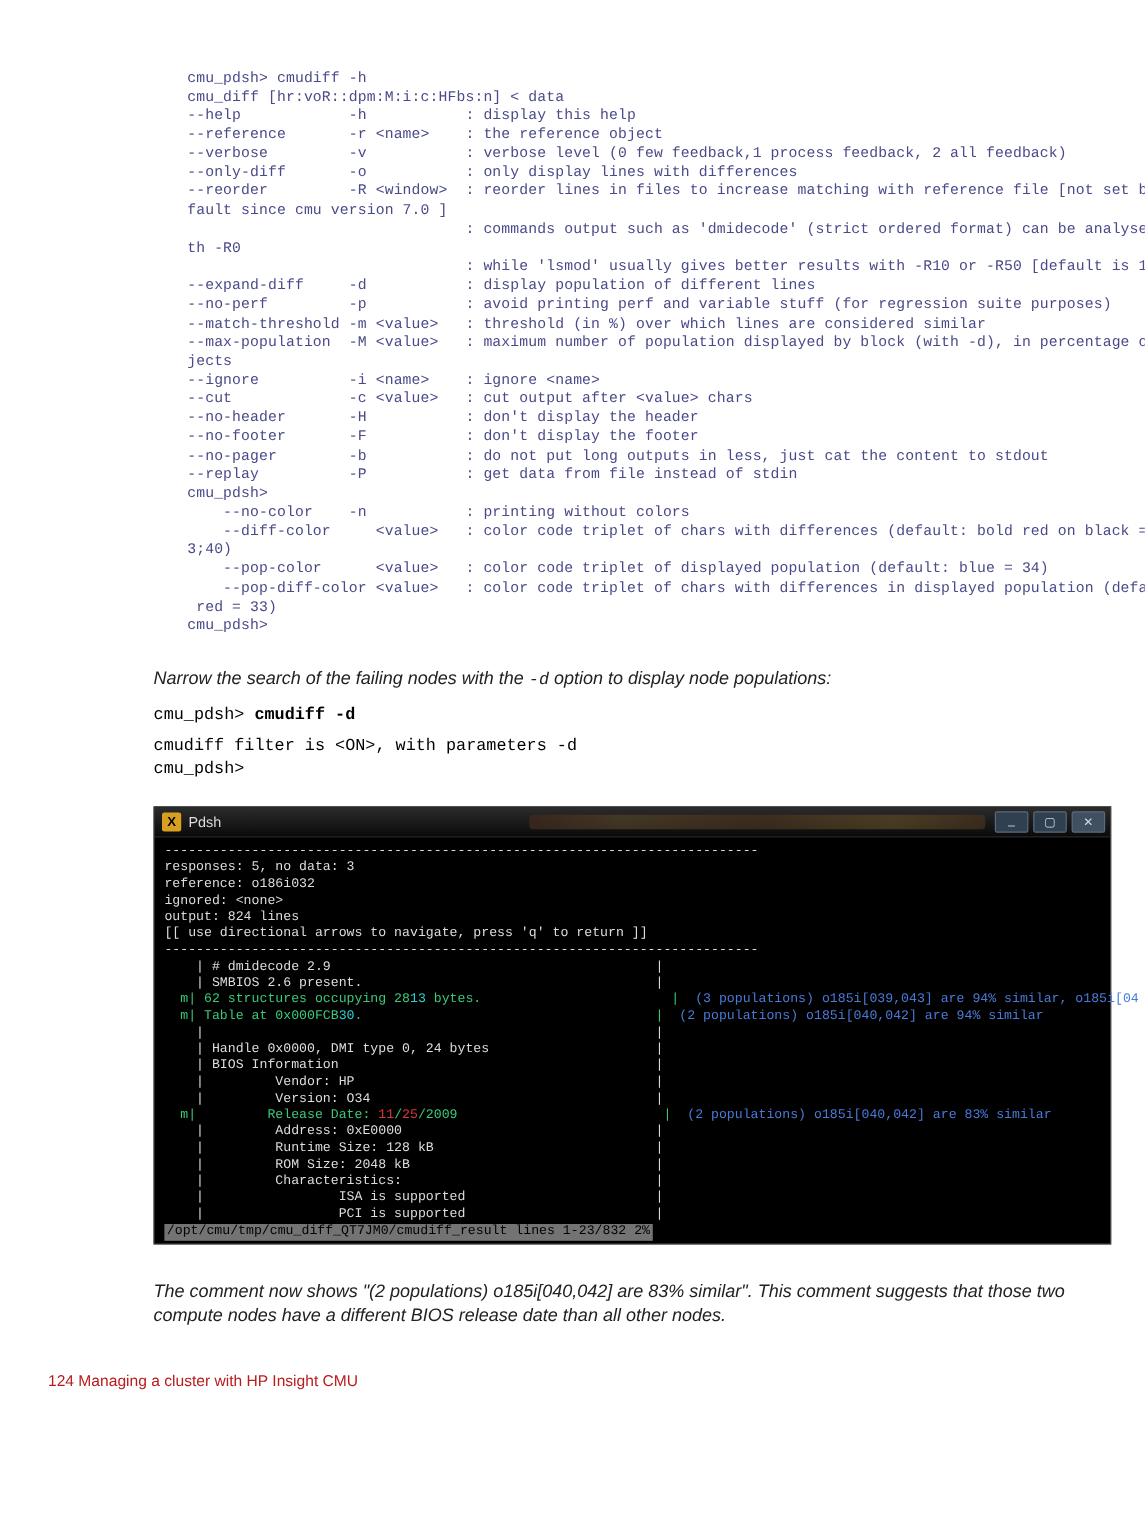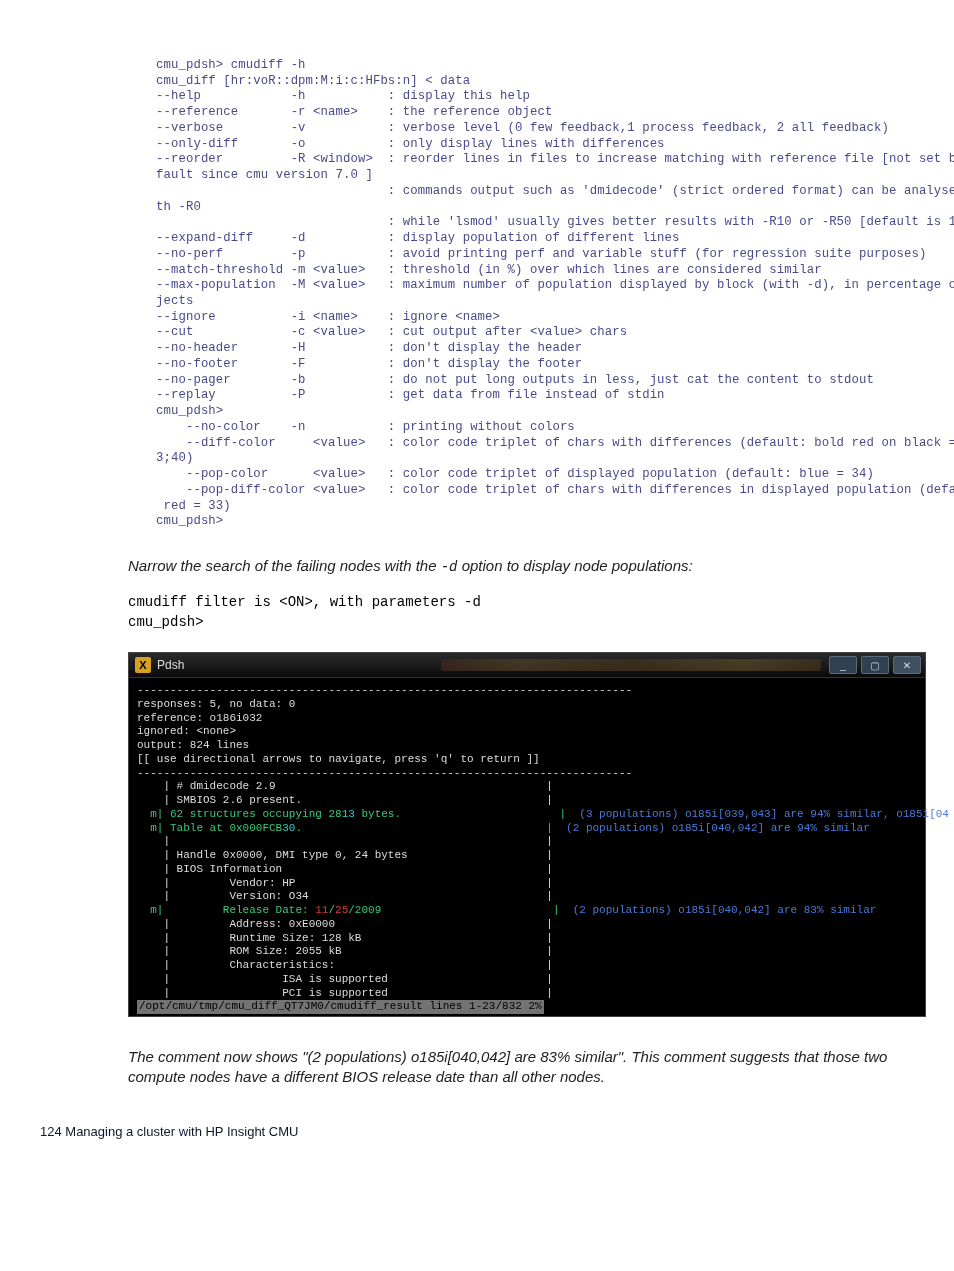--- a/index.html
+++ b/index.html
@@ -98,21 +98,21 @@
   .pdsh-content .c-red { color: #d83838; font-weight:normal; }
   .pdsh-content .c-blue { color: #4a7ad8; text-align: center; }
   .pdsh-content .statusbar {
     background:#737373; color:#000;
     display:inline-block;
     padding: 0 2px;
   }
   .footer {
     margin: 36px 0 0 40px;
     font-size: 13px;
-    color: #0f172a;
+    color: #b91c1c;
   }
 </style>
 </head>
 <body>
 <div class="page">
 
 <pre class="terminal-block-1">cmu_pdsh&gt; cmudiff -h
 cmu_diff [hr:voR::dpm:M:i:c:HFbs:n] &lt; data
 --help            -h           : display this help
 --reference       -r &lt;name&gt;    : the reference object
@@ -141,58 +141,59 @@
     --pop-color      &lt;value&gt;   : color code triplet of displayed population (default: blue = 34)
     --pop-diff-color &lt;value&gt;   : color code triplet of chars with differences in displayed population (default:
  red = 33)
 cmu_pdsh&gt;</pre>
 
 <p class="body-text">
   <span>Narrow the search of the failing nodes with the </span><span class="mono">-d</span><span> option to display node populations:</span>
 </p>
 
 <div class="cmd-block">
+  <div><span>cmu_pdsh&gt; </span><span class="bold">cmudiff -d</span></div>
   <span class="gap"></span>
   <div>cmudiff filter is &lt;ON&gt;, with parameters  -d</div>
   <div>cmu_pdsh&gt;</div>
   <span class="gap"></span>
 </div>
 
 <div class="screenshot-wrap">
   <div class="titlebar">
     <div class="appicon">X</div>
     <div class="title">Pdsh</div>
     <div class="spacer"></div>
     <div class="blur"></div>
     <div class="win-btns">
       <div class="win-btn">_</div>
       <div class="win-btn">▢</div>
       <div class="win-btn close">✕</div>
     </div>
   </div>
   <div class="pdsh-content"><span>---------------------------------------------------------------------------</span>
-<span>responses: 5, no data: 0</span>
+<span>responses: 5, no data: 3</span>
 <span>reference: o186i032</span>
 <span>ignored: &lt;none&gt;</span>
 <span>output: 824 lines</span>
 <span>[[ use directional arrows to navigate, press 'q' to return ]]</span>
 <span>---------------------------------------------------------------------------</span>
 <span>    | # dmidecode 2.9                                         |</span>
 <span>    | SMBIOS 2.6 present.                                     |</span>
 <span class="c-green">  m| 62 structures occupying 28</span><span class="c-cyan">13</span><span class="c-green"> bytes.                        |  </span><span class="c-blue">(3 populations) o185i[039,043] are 94% similar, o185i[04</span>
 <span class="c-green">  m| Table at 0x000FCB</span><span class="c-cyan">30</span><span class="c-green">.                                     |  </span><span class="c-blue">(2 populations) o185i[040,042] are 94% similar</span>
 <span>    |                                                         |</span>
 <span>    | Handle 0x0000, DMI type 0, 24 bytes                     |</span>
 <span>    | BIOS Information                                        |</span>
 <span>    |         Vendor: HP                                      |</span>
 <span>    |         Version: O34                                    |</span>
 <span class="c-green">  m|         Release Date: </span><span class="c-red">11</span><span class="c-green">/</span><span class="c-red">25</span><span class="c-green">/2009                          |  </span><span class="c-blue">(2 populations) o185i[040,042] are 83% similar</span>
 <span>    |         Address: 0xE0000                                |</span>
 <span>    |         Runtime Size: 128 kB                            |</span>
-<span>    |         ROM Size: 2055 kB                               |</span>
+<span>    |         ROM Size: 2048 kB                               |</span>
 <span>    |         Characteristics:                                |</span>
 <span>    |                 ISA is supported                        |</span>
 <span>    |                 PCI is supported                        |</span>
 <span class="statusbar">/opt/cmu/tmp/cmu_diff_QT7JM0/cmudiff_result lines 1-23/832 2%</span></div>
 </div>
 
 <p class="body-text" style="margin-top:30px; width:790px;">The comment now shows "(2 populations) o185i[040,042] are 83% similar". This comment suggests that those two compute nodes have a different BIOS release date than all other nodes.</p>
 
 <div class="footer">124    Managing a cluster with HP Insight CMU</div>
 

